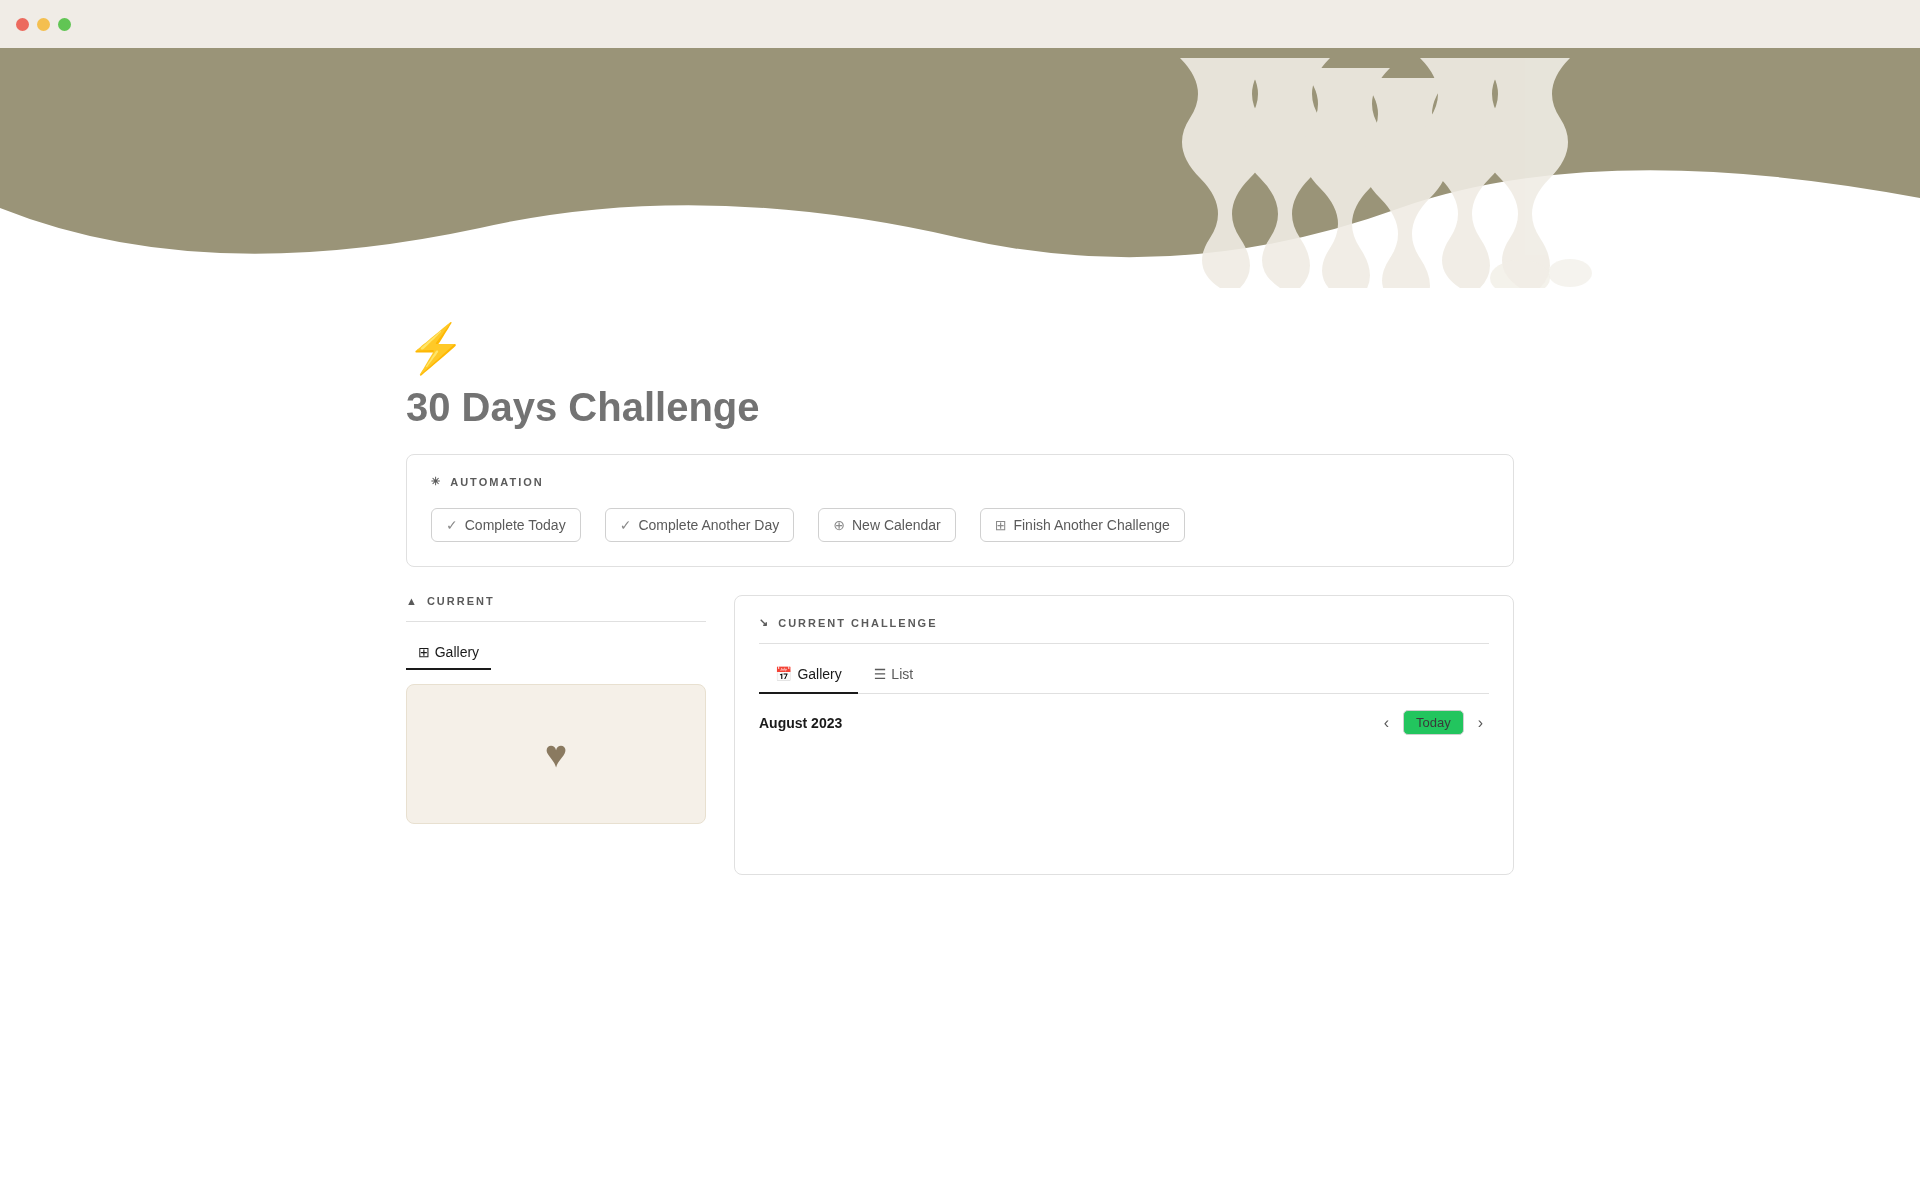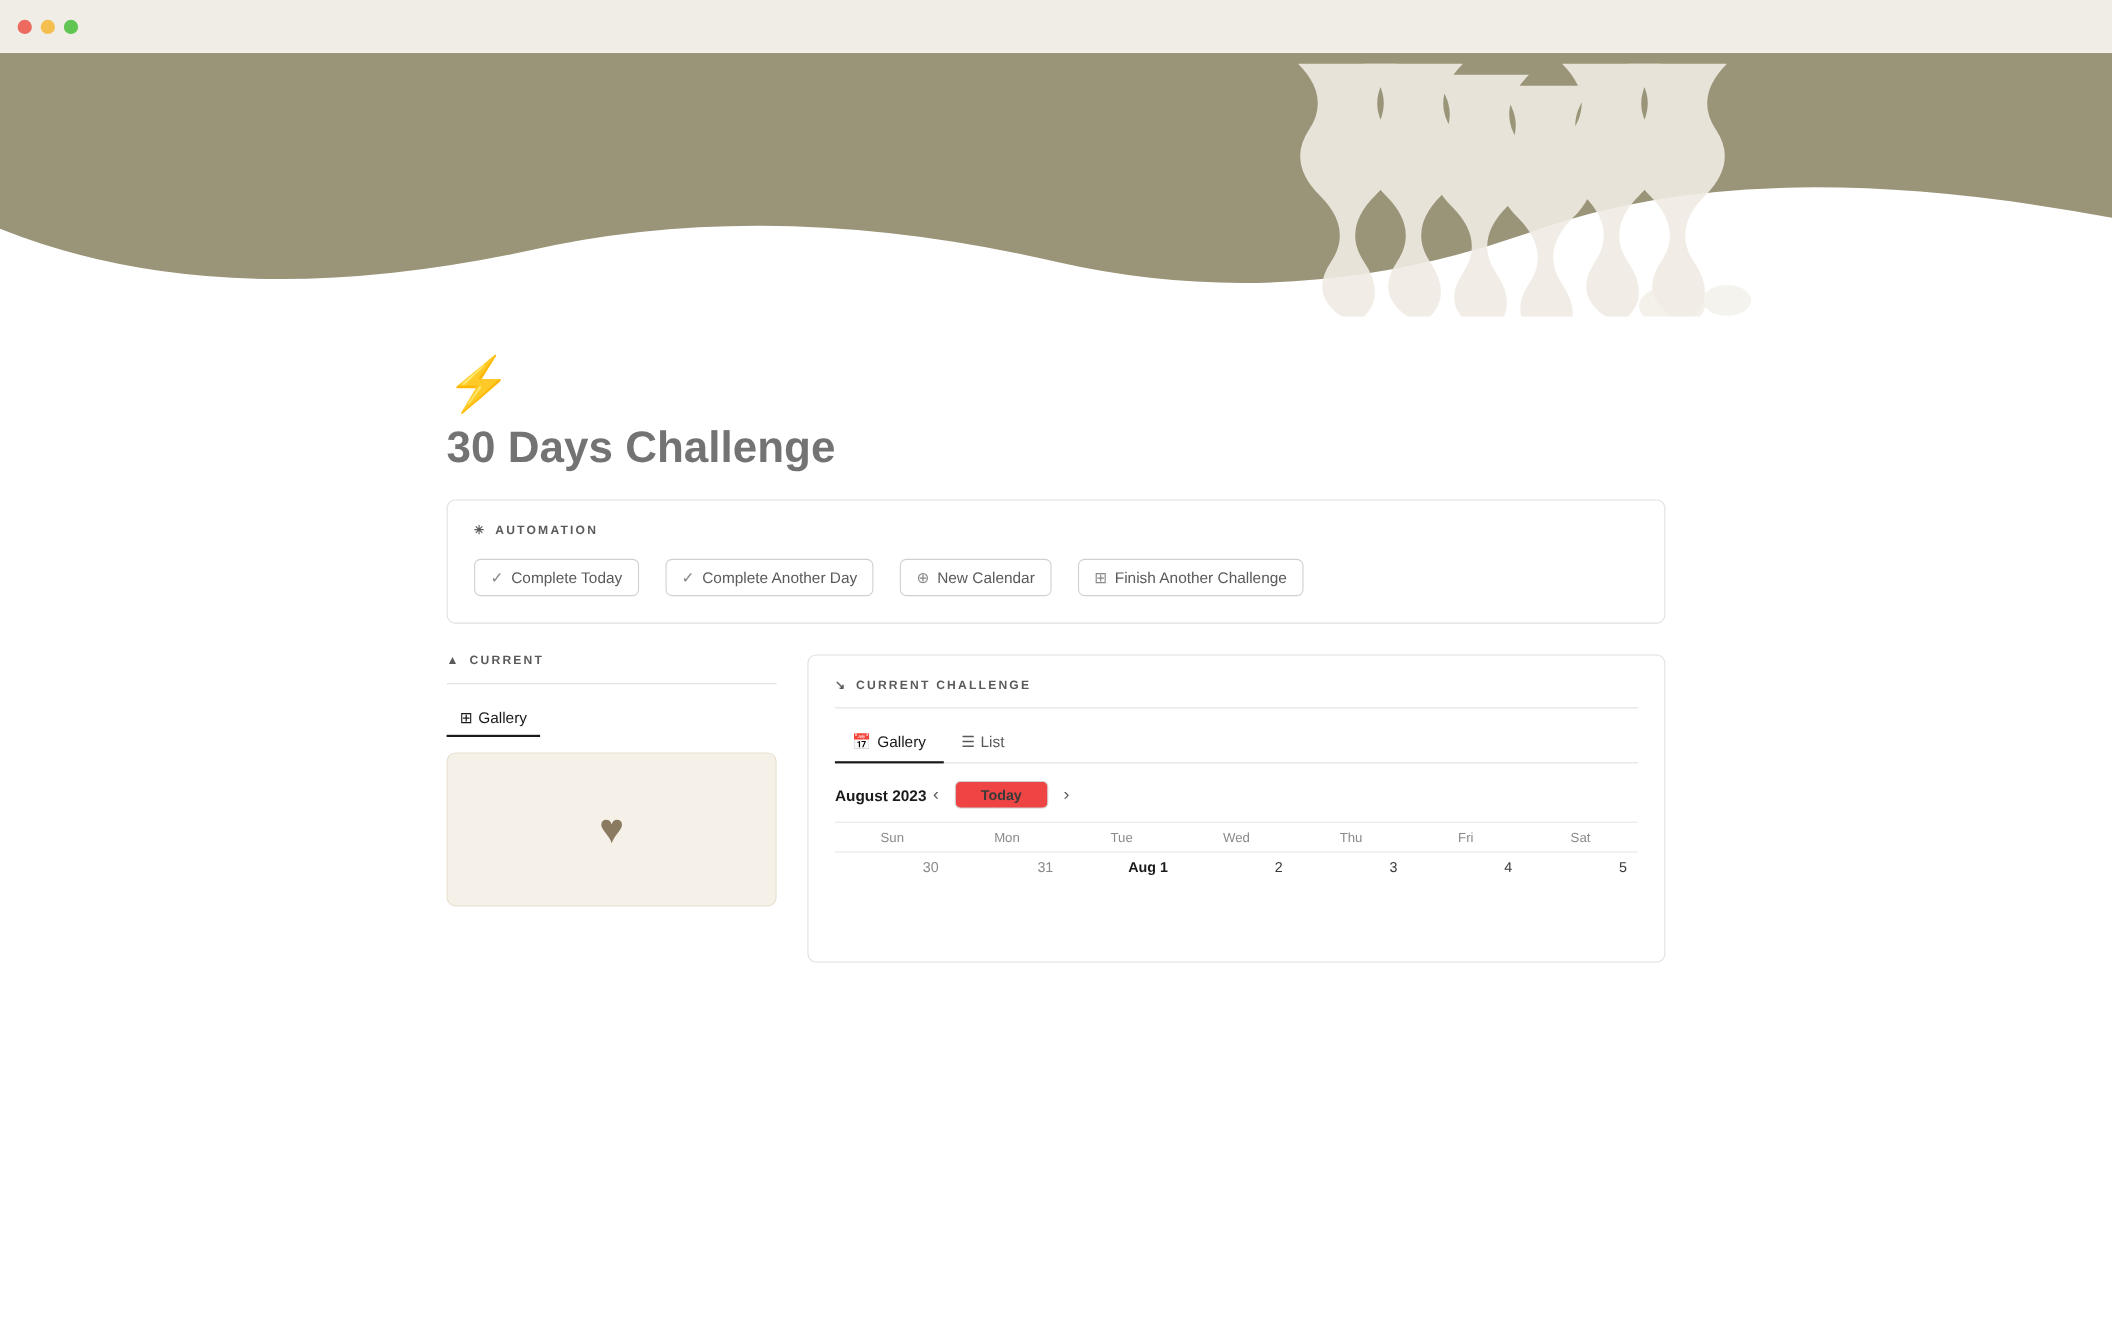--- a/index.html
+++ b/index.html
@@ -186,41 +186,41 @@
     }
     .challenge-tab.active {
       color: #1a1a1a;
       border-bottom: 2px solid #1a1a1a;
     }
 
     
     .calendar-nav {
       display: flex;
       align-items: center;
+      justify-content: space-between;
       margin-bottom: 12px;
     }
     .calendar-month {
       font-size: 14px;
       font-weight: 600;
       color: #1a1a1a;
     }
     .cal-nav-right {
       display: flex;
       align-items: center;
       gap: 8px;
     }
     .today-btn {
-      padding: 4px 23px;
+      padding: 4px 12px;
       border: 1px solid #d0d0d0;
       border-radius: 5px;
       font-size: 13px;
-      background: #ef4444;
+      background: #22c55e;
       cursor: pointer;
       color: #3a3a3a;
-      font-weight: bold;
     }
     .cal-arrow {
       background: none;
       border: none;
       font-size: 16px;
       cursor: pointer;
       color: #5a5a5a;
       padding: 2px 6px;
     }
     .calendar-grid {
@@ -347,40 +347,16 @@
 
       <div class="calendar-nav">
         <span class="calendar-month">August 2023</span>
         <div class="cal-nav-right">
           <button class="cal-arrow">‹</button>
           <button class="today-btn">Today</button>
           <button class="cal-arrow">›</button>
         </div>
       </div>
 
-      <table class="calendar-grid">
-        <thead>
-          <tr>
-            <th>Sun</th>
-            <th>Mon</th>
-            <th>Tue</th>
-            <th>Wed</th>
-            <th>Thu</th>
-            <th>Fri</th>
-            <th>Sat</th>
-          </tr>
-        </thead>
-        <tbody>
-          <tr>
-            <td>30</td>
-            <td>31</td>
-            <td class="today-cell current-month">Aug 1</td>
-            <td class="current-month">2</td>
-            <td class="current-month">3</td>
-            <td class="current-month">4</td>
-            <td class="current-month">5</td>
-          </tr>
-        </tbody>
-      </table>
     </div>
 
   </div>
 </div>
 
 </body></html>

